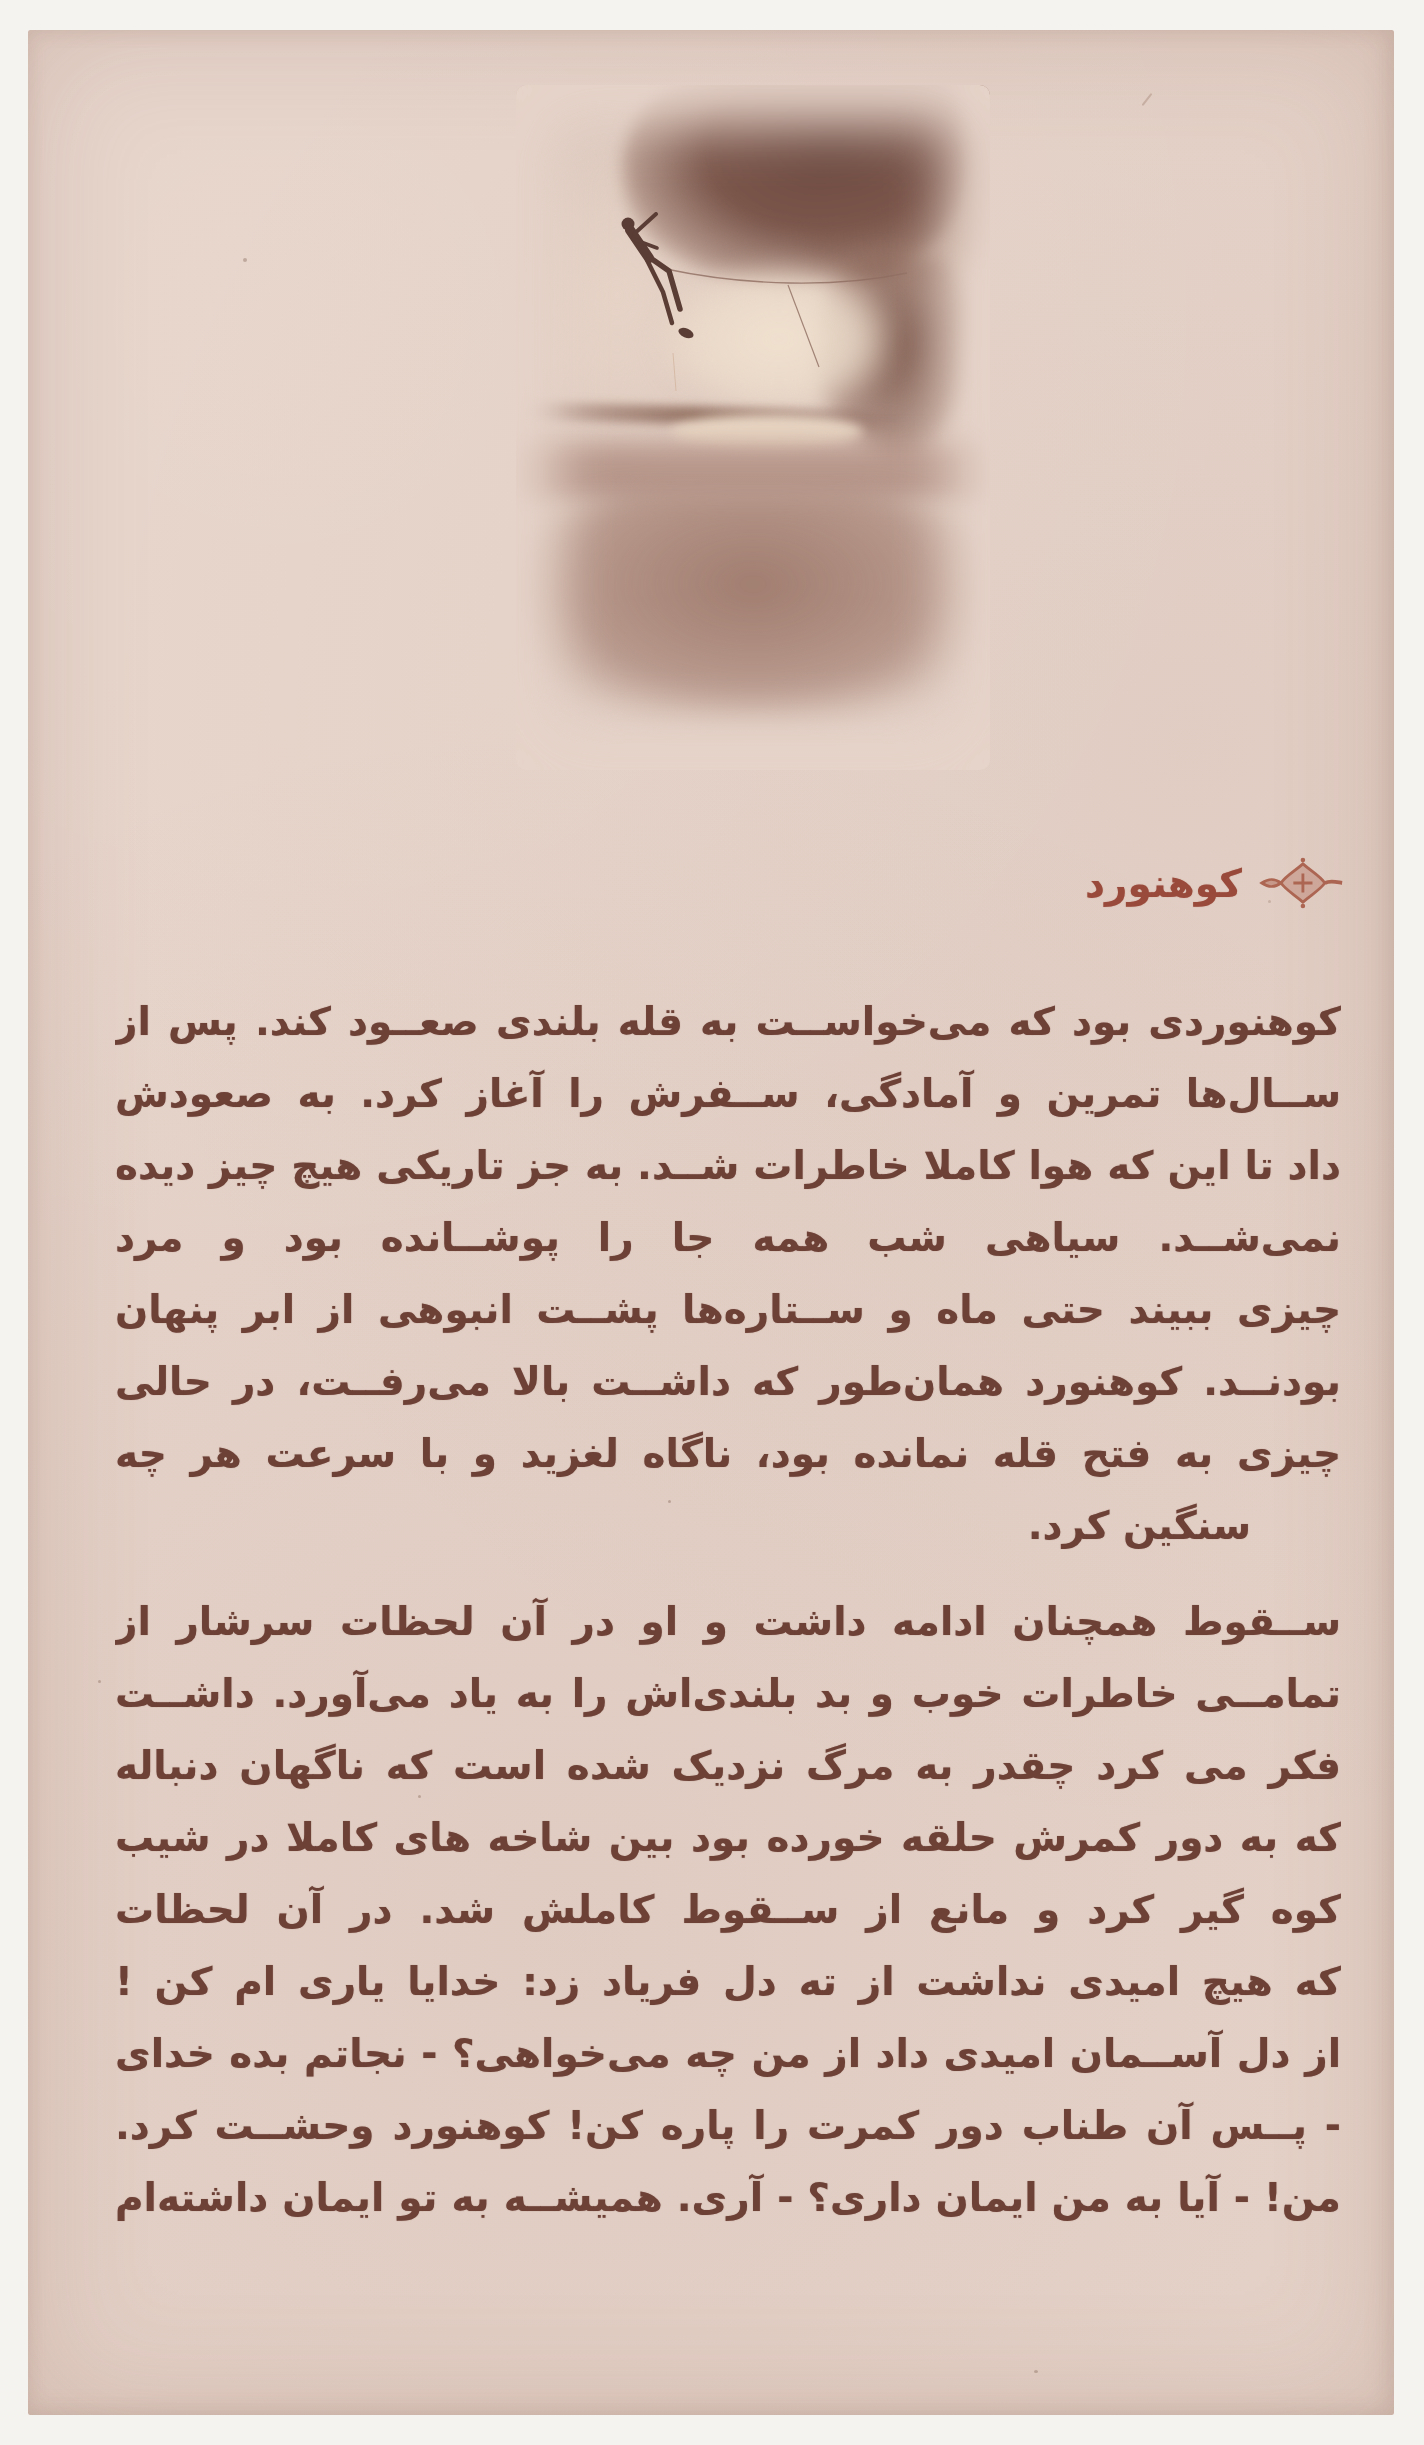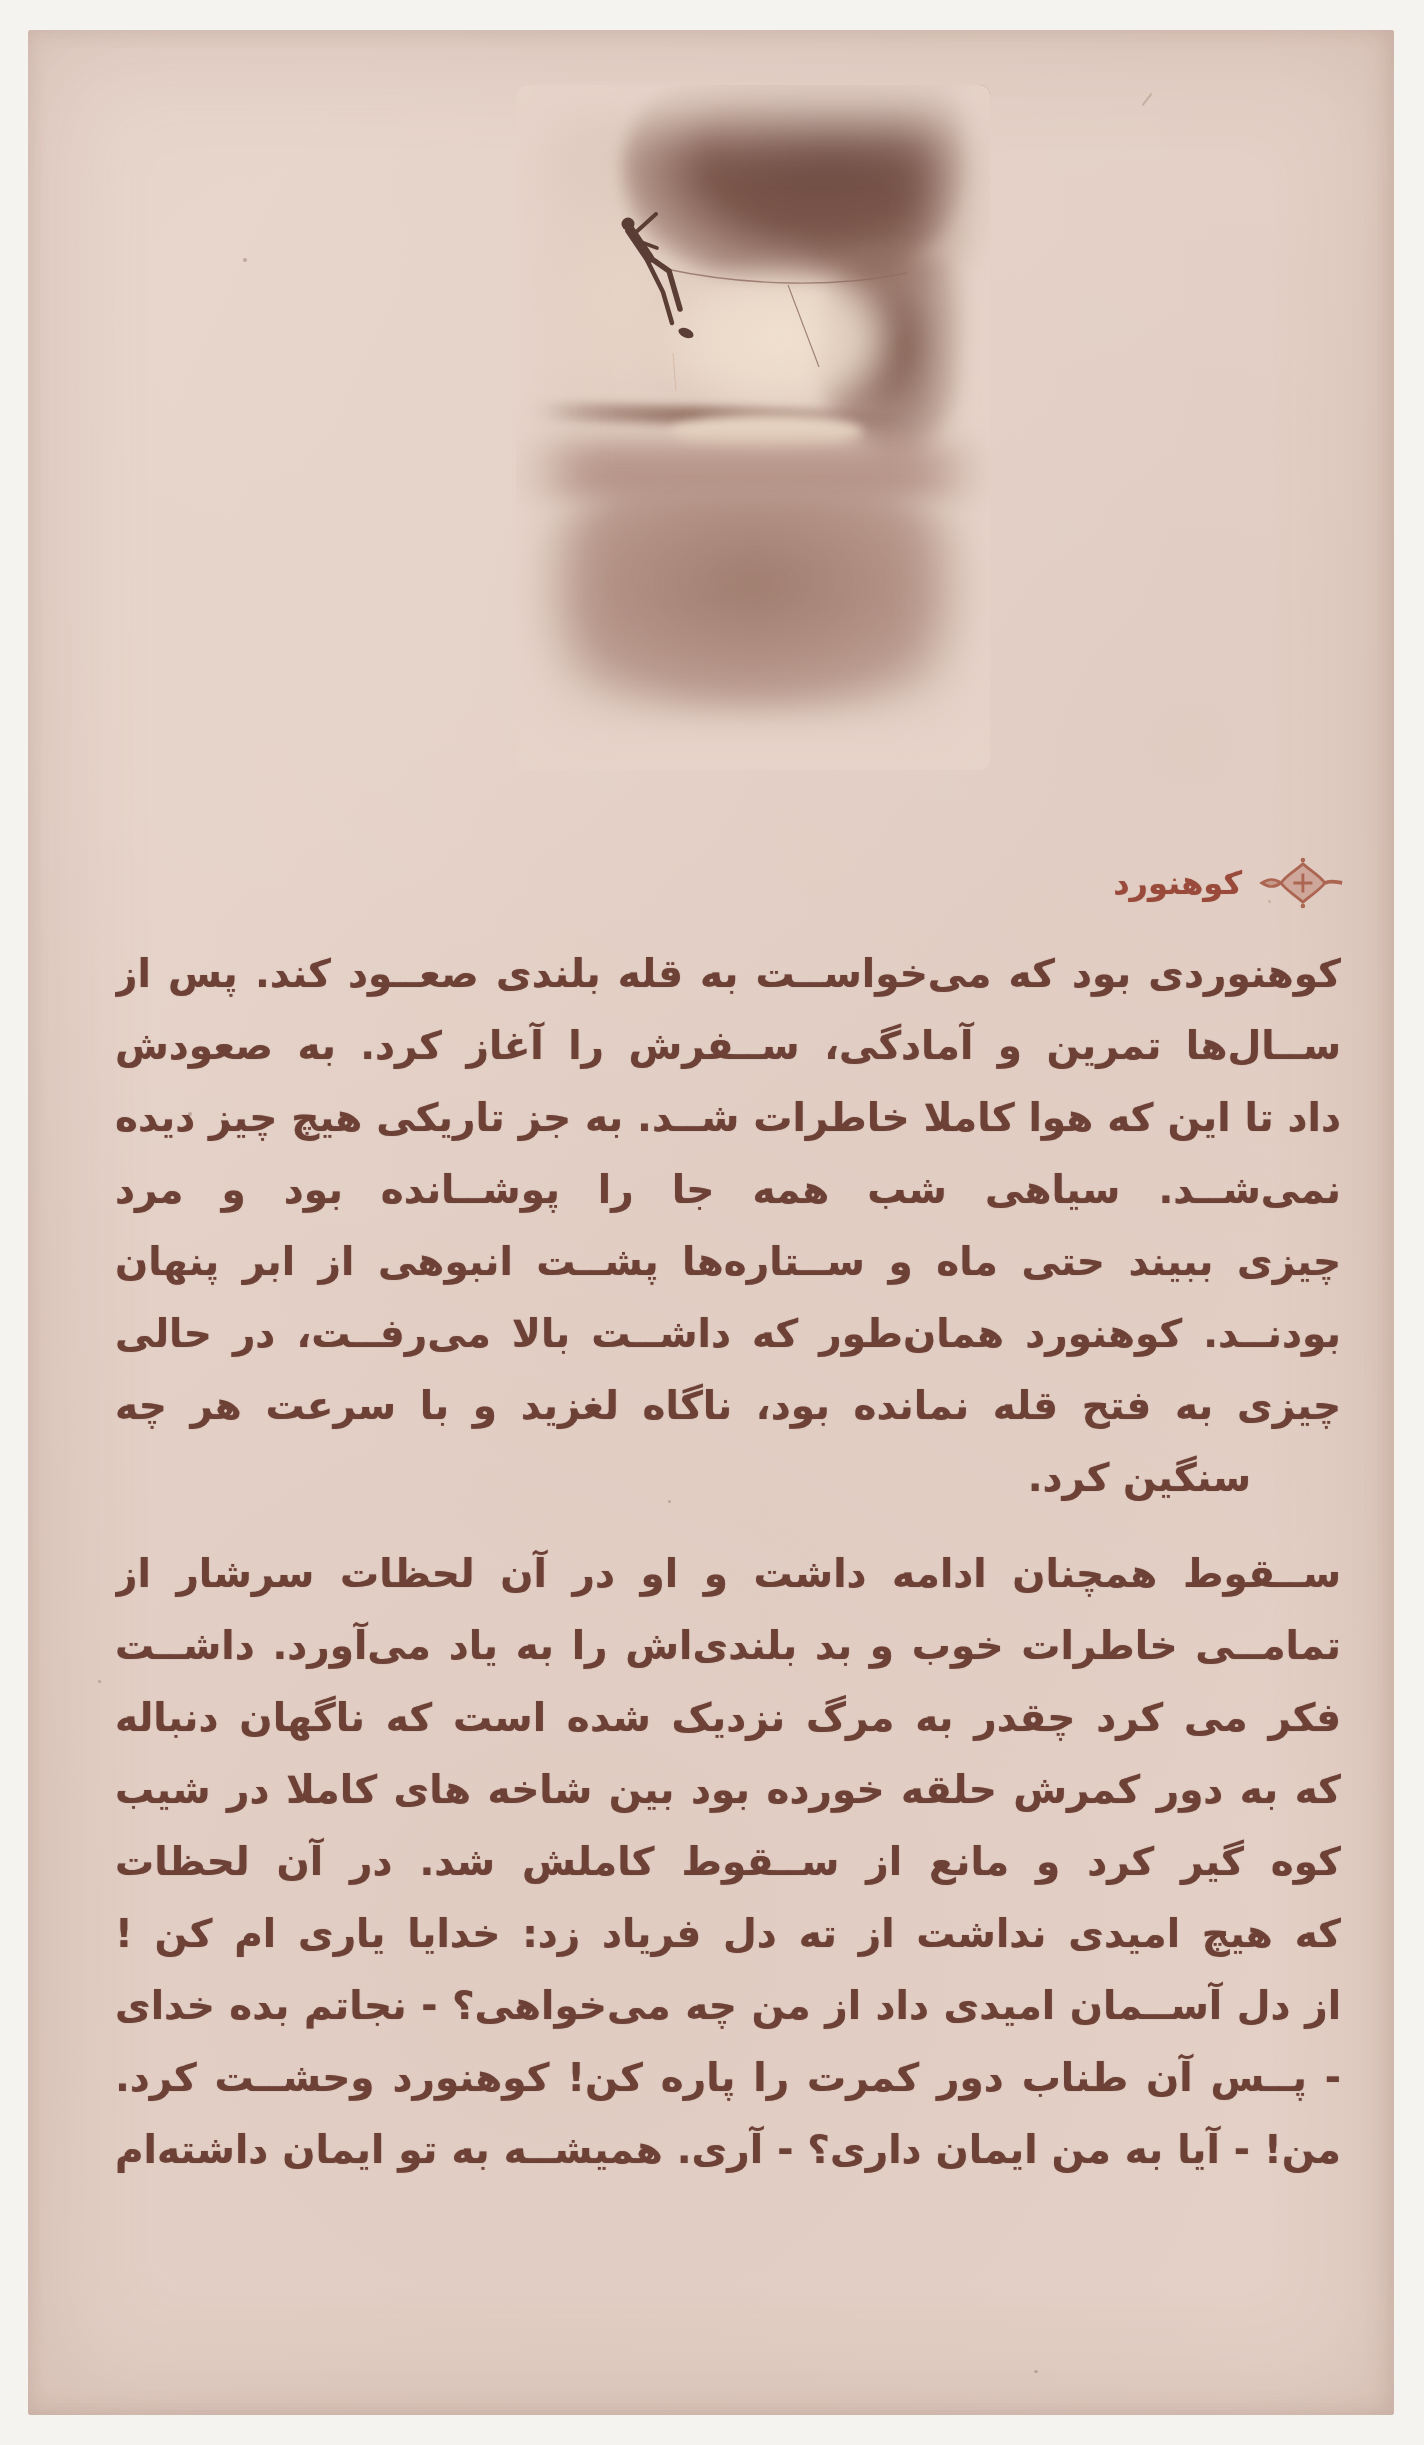--- a/index.html
+++ b/index.html
@@ -65,29 +65,29 @@
     content:"";position:absolute;inset:0;z-index:9;
     box-shadow:inset 0 0 55px 40px #e6d3c9;border-radius:10px;pointer-events:none;
   }
 
   
   .heading{
     position:absolute;top:820px;right:50px;height:66px;
     display:flex;align-items:center;gap:16px;direction:rtl;
   }
   .title{
-    font-size:32px;font-weight:bold;color:#9a4a3b;
+    font-size:39px;font-weight:bold;color:#9a4a3b;
     letter-spacing:0;white-space:nowrap;
     text-shadow:0 0 1px rgba(154,74,59,.45);
     margin-left:31px;
   }
 
   
   .story{
-    position:absolute;left:87px;top:908px;width:1226px;
+    position:absolute;left:87px;top:956px;width:1226px;
     direction:rtl;color:#6e4137;
     font-weight:bold;font-size:39px;
   }
   .line{
     height:72px;line-height:72px;overflow:hidden;
     text-align:justify;text-align-last:justify;
     text-shadow:0 0 1px rgba(110,65,55,.5);
   }
   .line--end{
     text-align-last:right;padding-left:0;padding-right:90px;

